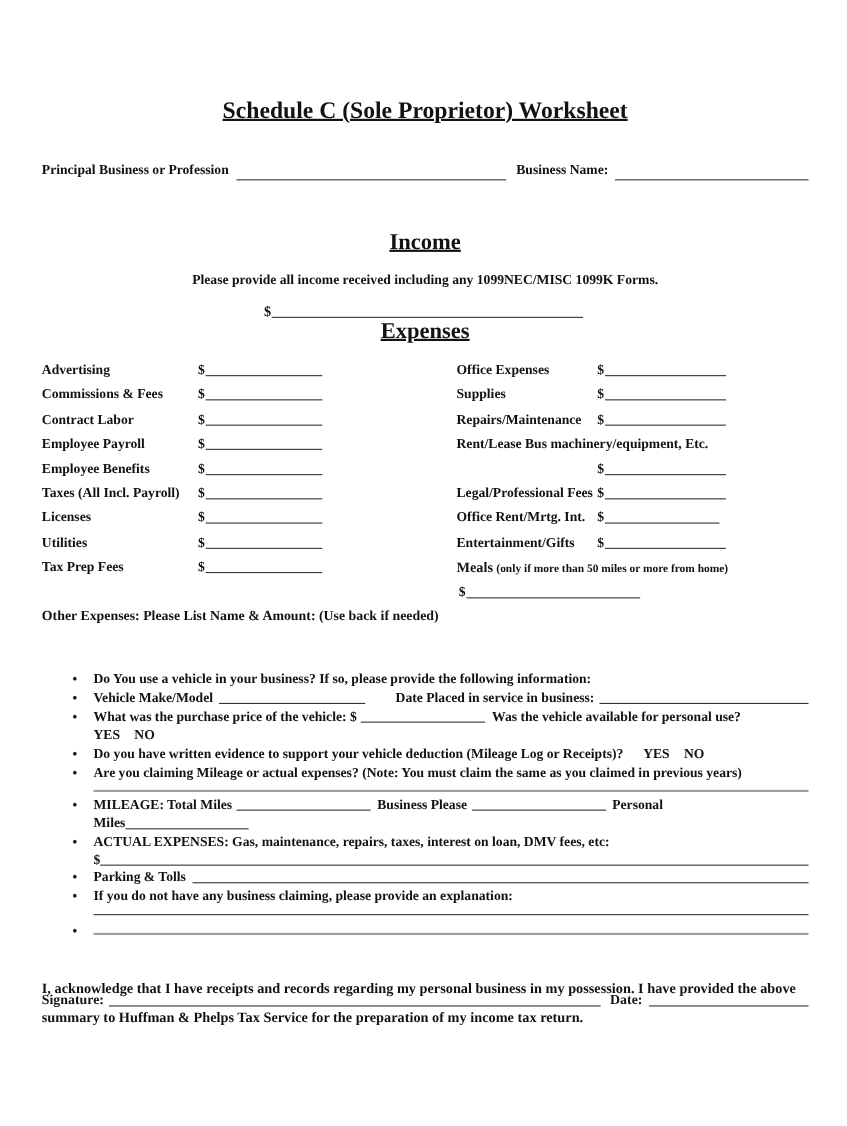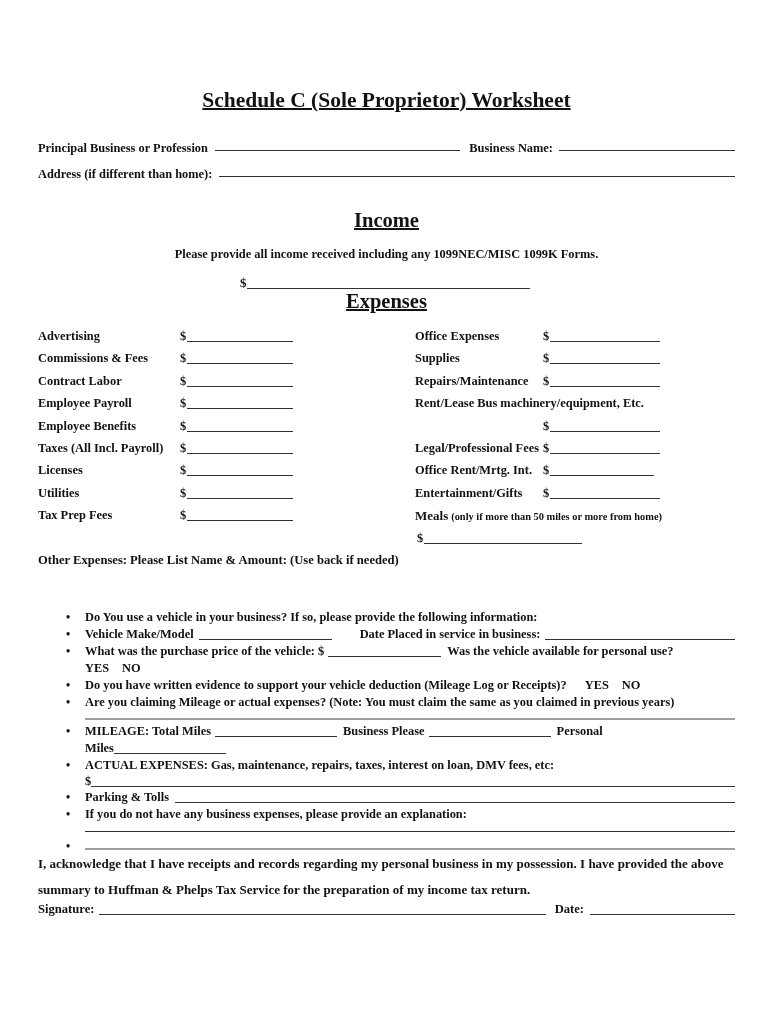--- a/index.html
+++ b/index.html
@@ -9,21 +9,21 @@
     font-family:"Liberation Serif","DejaVu Serif",serif;
     font-weight:700; color:#121212;
     -webkit-font-smoothing:antialiased;
   }
   .sec { position:absolute; left:38px; right:35px; }
 
   .title { font-size:21.5px; text-align:center; text-decoration:underline; text-decoration-thickness:1.6px; }
   .h2    { font-size:20.5px; text-align:center; text-decoration:underline; text-decoration-thickness:1.6px; }
   .note  { font-size:12.4px; text-align:center; }
 
-  .hrow { display:flex; align-items:center; height:25.6px; font-size:12.4px; white-space:nowrap; }
+  .hrow { display:flex; align-items:flex-end; height:25.6px; font-size:12.4px; white-space:nowrap; }
   .hrow .lbl { flex:none; }
 
   
   .blf { flex:1 1 auto; border-bottom:1.45px solid #333; position:relative; top:2px; min-width:8px; }
   .bl  { display:inline-block; border-bottom:1.45px solid #333; position:relative; top:2px; }
   .gray { border-bottom:2px solid #9f9f9f !important; }
 
   .fline { display:flex; align-items:baseline; line-height:17px; white-space:nowrap; font-size:12.4px; }
 
   
@@ -55,24 +55,20 @@
 
 <div class="sec title" style="top:88px">Schedule C (Sole Proprietor) Worksheet</div>
 
 <div class="sec" style="top:136px">
   <div class="hrow">
     <span class="lbl">Principal Business or Profession</span>
     <div class="blf" style="margin-left:7px"></div>
     <span class="lbl" style="margin-left:9px">Business Name:</span>
     <div class="blf" style="flex:none;width:176px;margin-left:6px"></div>
   </div>
-  <div class="hrow">
-    <span class="lbl">Address (if different than home):</span>
-    <div class="blf" style="margin-left:7px"></div>
-  </div>
 </div>
 
 <div class="sec h2" style="top:209px">Income</div>
 <div class="sec note" style="top:247px">Please provide all income received including any 1099NEC/MISC 1099K Forms.</div>
 <div class="sec" style="top:274px">
   <div class="fline" style="margin-left:202px;width:290px;font-size:13px">
     <span>$</span>
     <div class="blf"></div>
   </div>
 </div>
@@ -256,31 +252,31 @@
   <div class="brow">
     <span class="dot">•</span>
     <div class="bc fline">
       <span>Parking &amp; Tolls</span>
       <div class="blf" style="margin-left:6px"></div>
     </div>
   </div>
 
   <div class="brow">
     <span class="dot">•</span>
-    <div class="bc bline">If you do not have any business expenses, please provide an explanation:</div>
+    <div class="bc bline">If you do not have any business claiming, please provide an explanation:</div>
   </div>
 
   <div class="hl" style="margin-top:8px"></div>
 
   <div class="brow" style="margin-top:8px;align-items:baseline">
     <span class="dot" style="line-height:13px">•</span>
     <div class="blf gray" style="top:0"></div>
   </div>
 </div>
 
-<div class="sec ack" style="top:851px">I, acknowledge that I have receipts and records regarding my personal business in my possession. I have provided the above summary to Huffman &amp; Phelps Tax Service for the preparation of my income tax return.</div>
+<div class="sec ack" style="top:886px">I, acknowledge that I have receipts and records regarding my personal business in my possession. I have provided the above summary to Huffman &amp; Phelps Tax Service for the preparation of my income tax return.</div>
 
 <div class="sec sig" style="top:902px">
   <span>Signature:</span>
   <div class="blf" style="margin-left:5px"></div>
   <span style="margin-left:9px">Date:</span>
   <div class="blf" style="flex:none;width:145px;margin-left:6px"></div>
 </div>
 
 </body></html>

